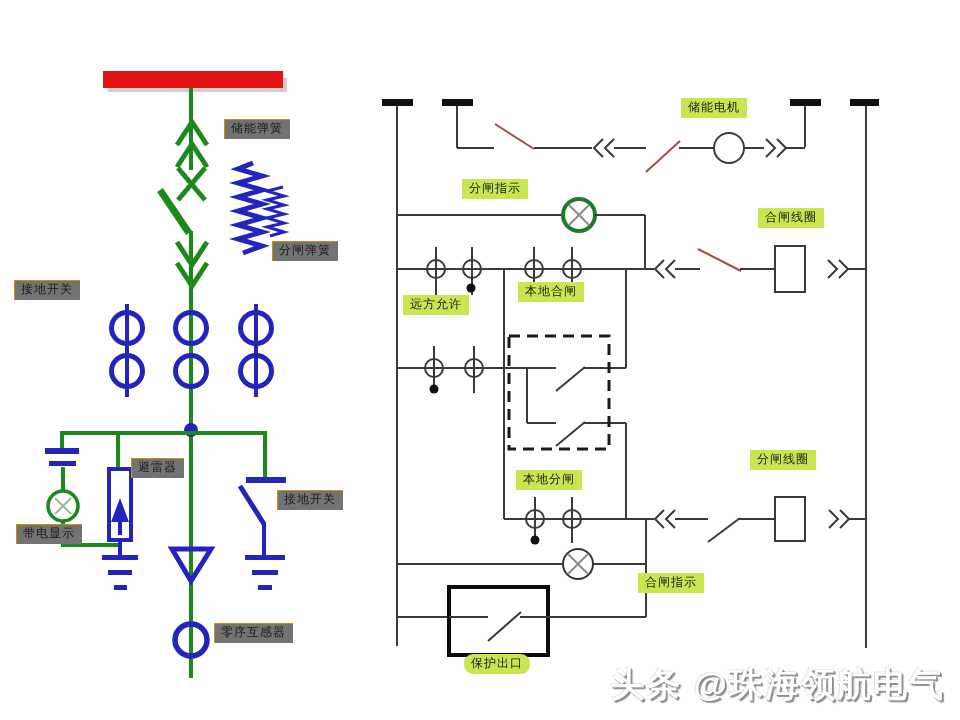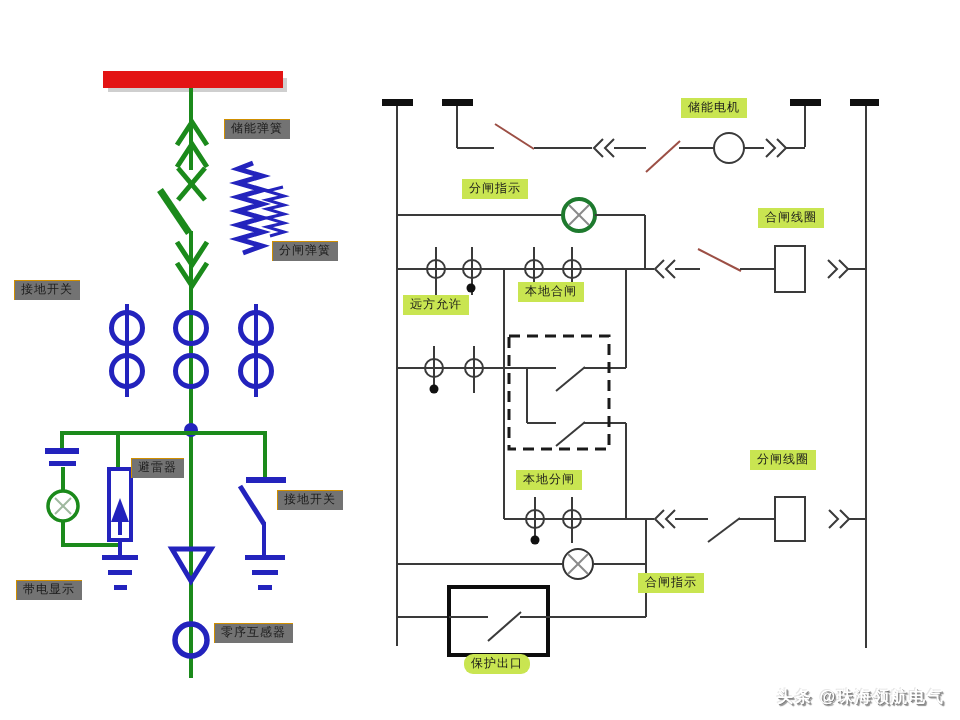--- a/index.html
+++ b/index.html
@@ -3,21 +3,21 @@
 <meta charset="utf-8">
 <style>
   html,body{margin:0;padding:0;background:#fff;}
   .stage{position:relative;width:960px;height:720px;background:#ffffff;overflow:hidden;
          font-family:"Liberation Sans",sans-serif;}
   .stage svg{position:absolute;left:0;top:0;}
   .lbl{position:absolute;font-size:12px;line-height:1.15;padding:3px 7px;color:#1a1a1a;
        white-space:nowrap;letter-spacing:1px;}
   .lbl.orange{background:#737373;box-shadow:1px 1px 0 #d08f00 inset;}
   .lbl.green{background:#C9E551;}
-  .watermark{position:absolute;right:15px;bottom:12px;font-size:16px;font-weight:bold;
+  .watermark{position:absolute;right:15px;bottom:12px;font-size:34px;font-weight:bold;
        color:#ffffff;letter-spacing:2px;
        text-shadow:2px 2px 1px #8f8f8f,-1px -1px 0 #e6e6e6,1px 1px 0 #777777;}
 </style>
 </head>
 <body>
 
 <div class="stage">
 
 <svg width="960" height="720" viewBox="0 0 960 720">
 
@@ -253,21 +253,21 @@
       <path d="M548 617 H646"></path>
     </g>
   </g>
 </svg>
 
 <div class="lbl orange" style="left:224px;top:119px;">储能弹簧</div>
 <div class="lbl orange" style="left:272px;top:241px;">分闸弹簧</div>
 <div class="lbl orange" style="left:14px;top:280px;">接地开关</div>
 <div class="lbl orange" style="left:131px;top:458px;">避雷器</div>
 <div class="lbl orange" style="left:277px;top:490px;">接地开关</div>
-<div class="lbl orange" style="left:16px;top:580px;">带电显示</div>
+<div class="lbl orange" style="left:16px;top:524px;">带电显示</div>
 <div class="lbl orange" style="left:214px;top:623px;">零序互感器</div>
 
 <div class="lbl green" style="left:681px;top:98px;">储能电机</div>
 <div class="lbl green" style="left:462px;top:179px;">分闸指示</div>
 <div class="lbl green" style="left:758px;top:208px;">合闸线圈</div>
 <div class="lbl green" style="left:403px;top:295px;">远方允许</div>
 <div class="lbl green" style="left:518px;top:282px;">本地合闸</div>
 <div class="lbl green" style="left:516px;top:470px;">本地分闸</div>
 <div class="lbl green" style="left:750px;top:450px;">分闸线圈</div>
 <div class="lbl green" style="left:596px;top:573px;margin-left:42px;">合闸指示</div>

